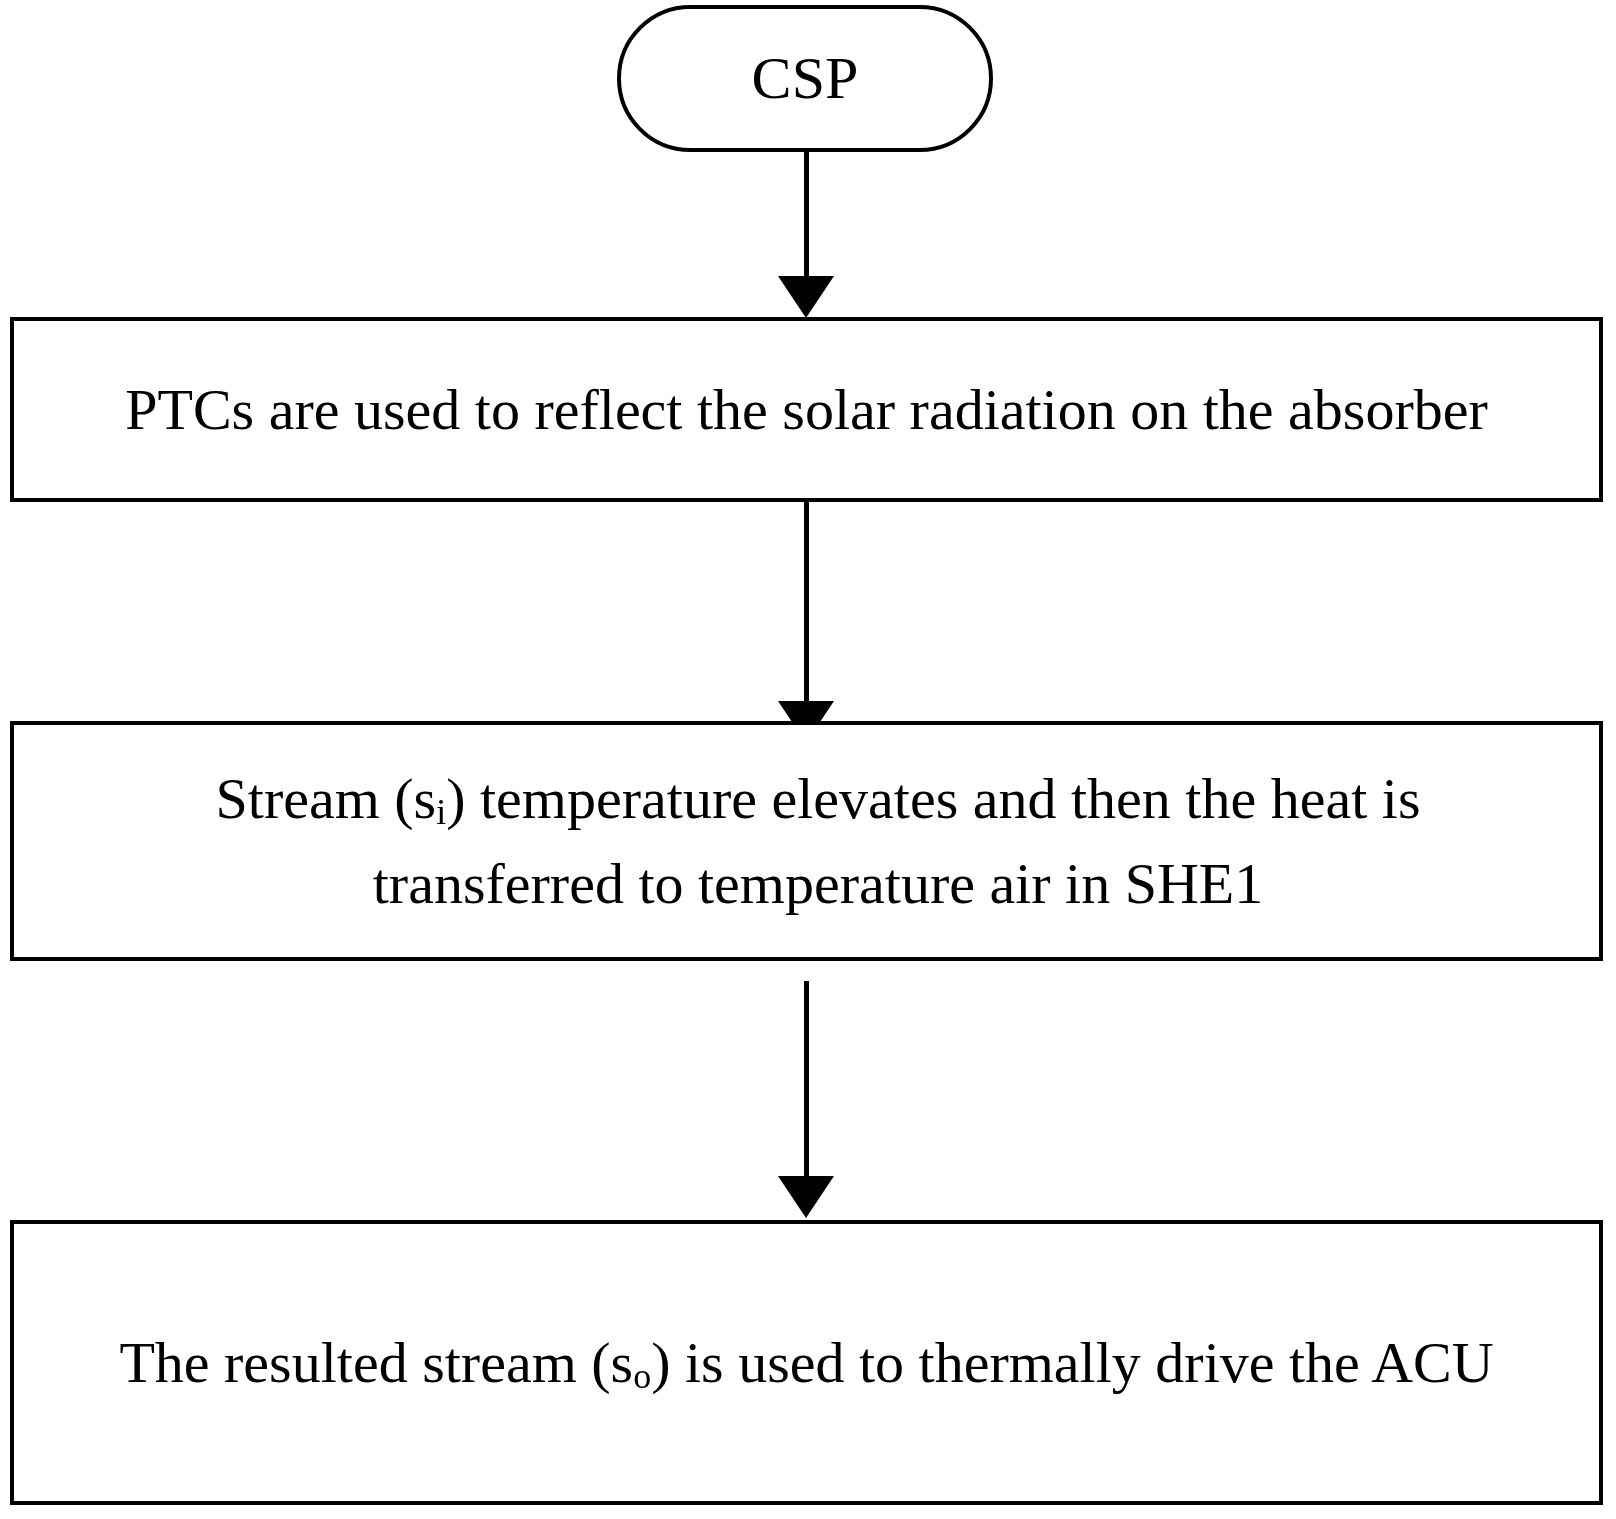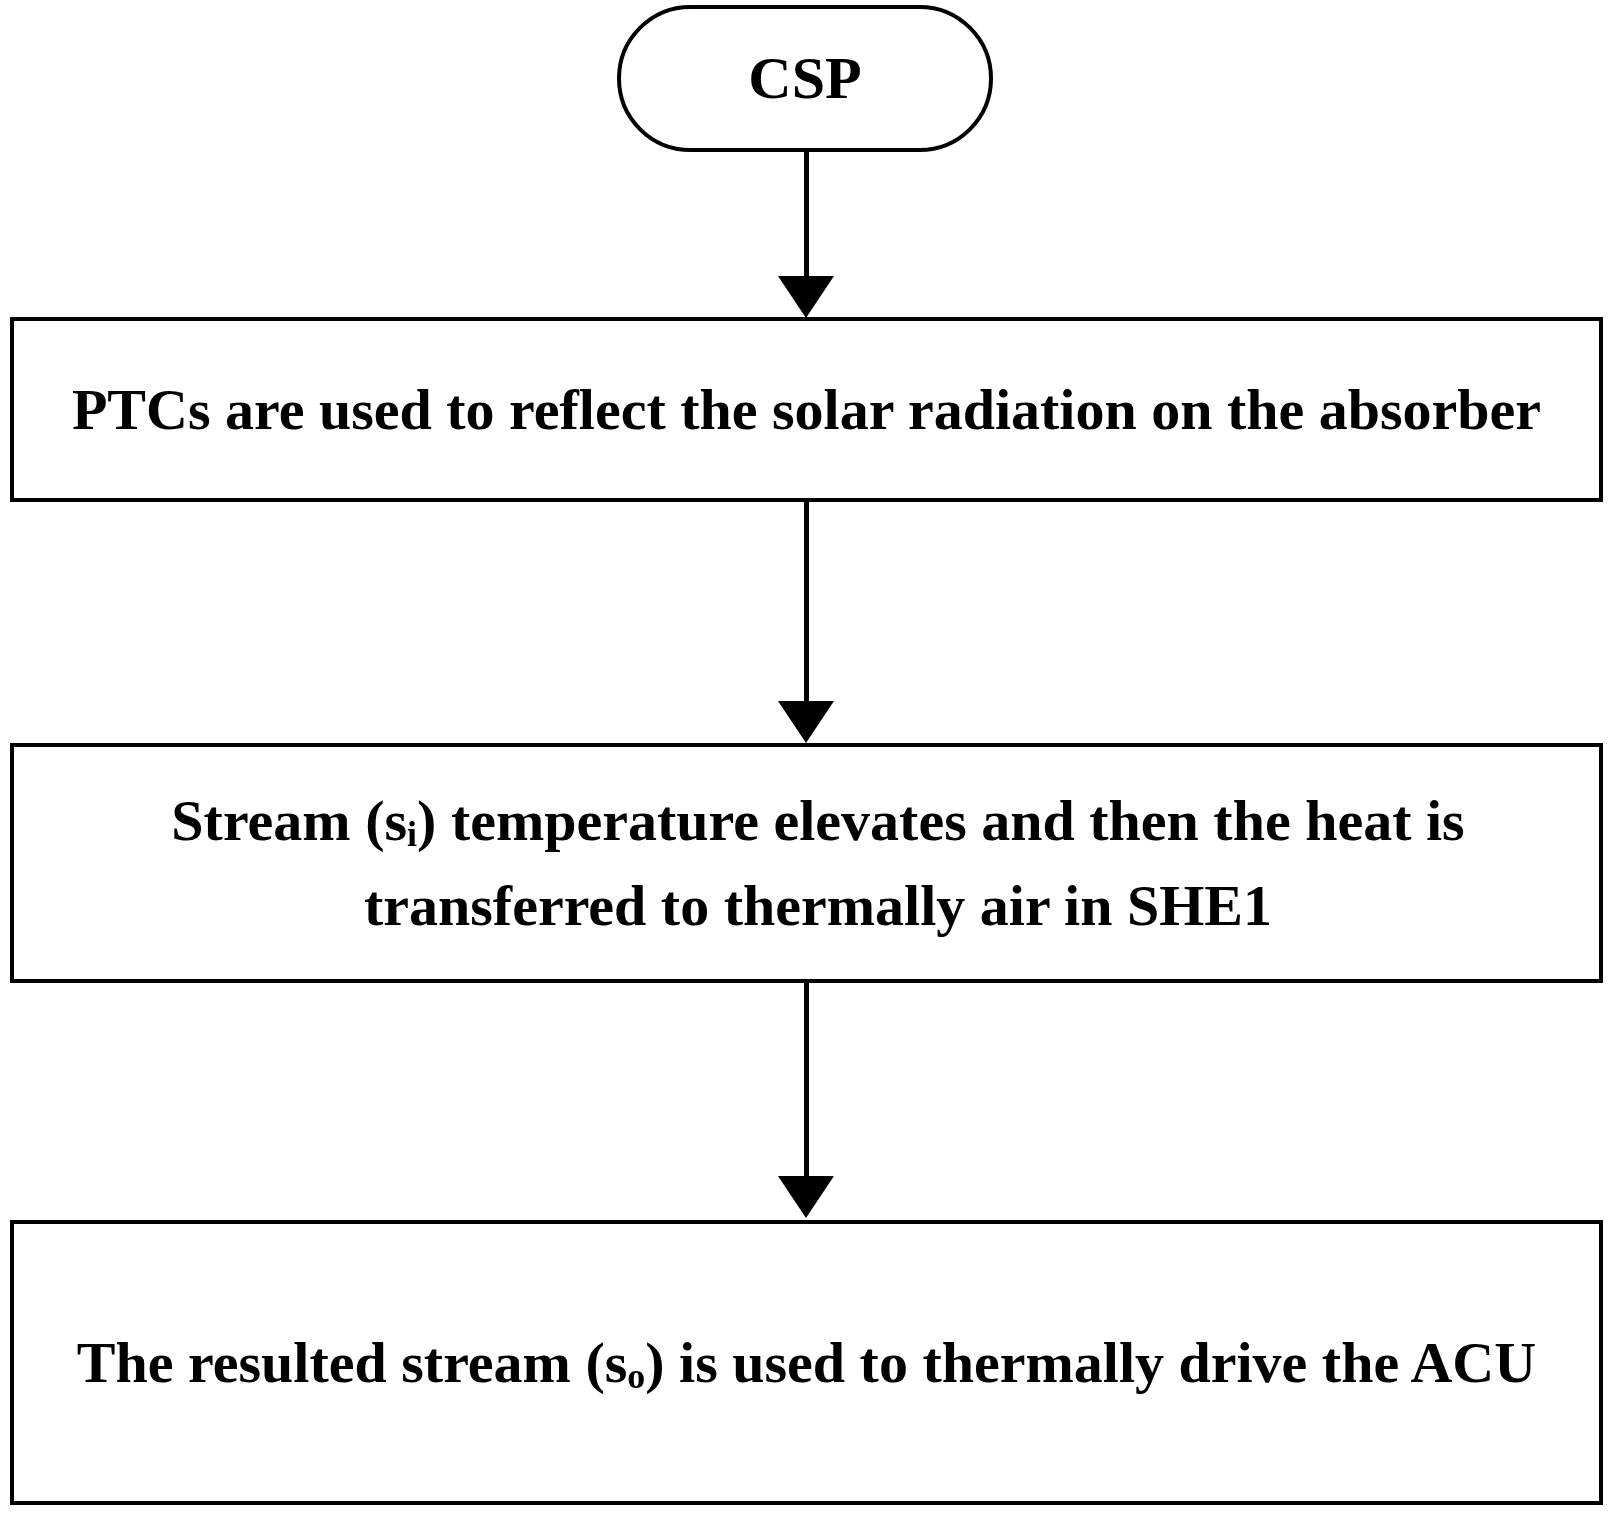--- a/index.html
+++ b/index.html
@@ -8,21 +8,20 @@
     background: #ffffff;
   }
   .canvas {
     position: relative;
     width: 1616px;
     height: 1519px;
     background: #ffffff;
     font-family: "Liberation Serif", "DejaVu Serif", serif;
     color: #000000;
     overflow: hidden;
-    font-weight: bold;
   }
   .node {
     position: absolute;
     box-sizing: border-box;
     border: 4px solid #000000;
     background: #ffffff;
     display: flex;
     flex-direction: column;
     justify-content: center;
     align-items: center;
@@ -39,21 +38,21 @@
   .process {
     left: 10px;
     width: 1593px;
     font-size: 58px;
     line-height: 1.47;
   }
   .process .line {
     white-space: nowrap;
   }
   #step-1 { top: 317px; height: 185px; }
-  #step-2 { top: 743px; height: 240px; padding-left: 23px; }
+  #step-2 { top: 721px; height: 240px; padding-left: 23px; }
   #step-3 { top: 1220px; height: 285px; }
   sub {
     font-size: 0.62em;
     line-height: 0;
     vertical-align: baseline;
     position: relative;
     bottom: -0.18em;
   }
   .arrow-line {
     position: absolute;
@@ -91,21 +90,21 @@
 
   <div class="node process" id="step-1">
     <div class="line">PTCs are used to reflect the solar radiation on the absorber</div>
   </div>
 
   <div class="arrow-line a2-line"></div>
   <div class="arrow-head a2-head"></div>
 
   <div class="node process" id="step-2">
     <div class="line"><span>Stream (s</span><sub>i</sub><span>) temperature elevates and then the heat is</span></div>
-    <div class="line">transferred to thermally air in SHE1</div>
+    <div class="line">transferred to temperature air in SHE1</div>
   </div>
 
   <div class="arrow-line a3-line"></div>
   <div class="arrow-head a3-head"></div>
 
   <div class="node process" id="step-3">
     <div class="line"><span>The resulted stream (s</span><sub>o</sub><span>) is used to thermally drive the ACU</span></div>
   </div>
 
 </div>

